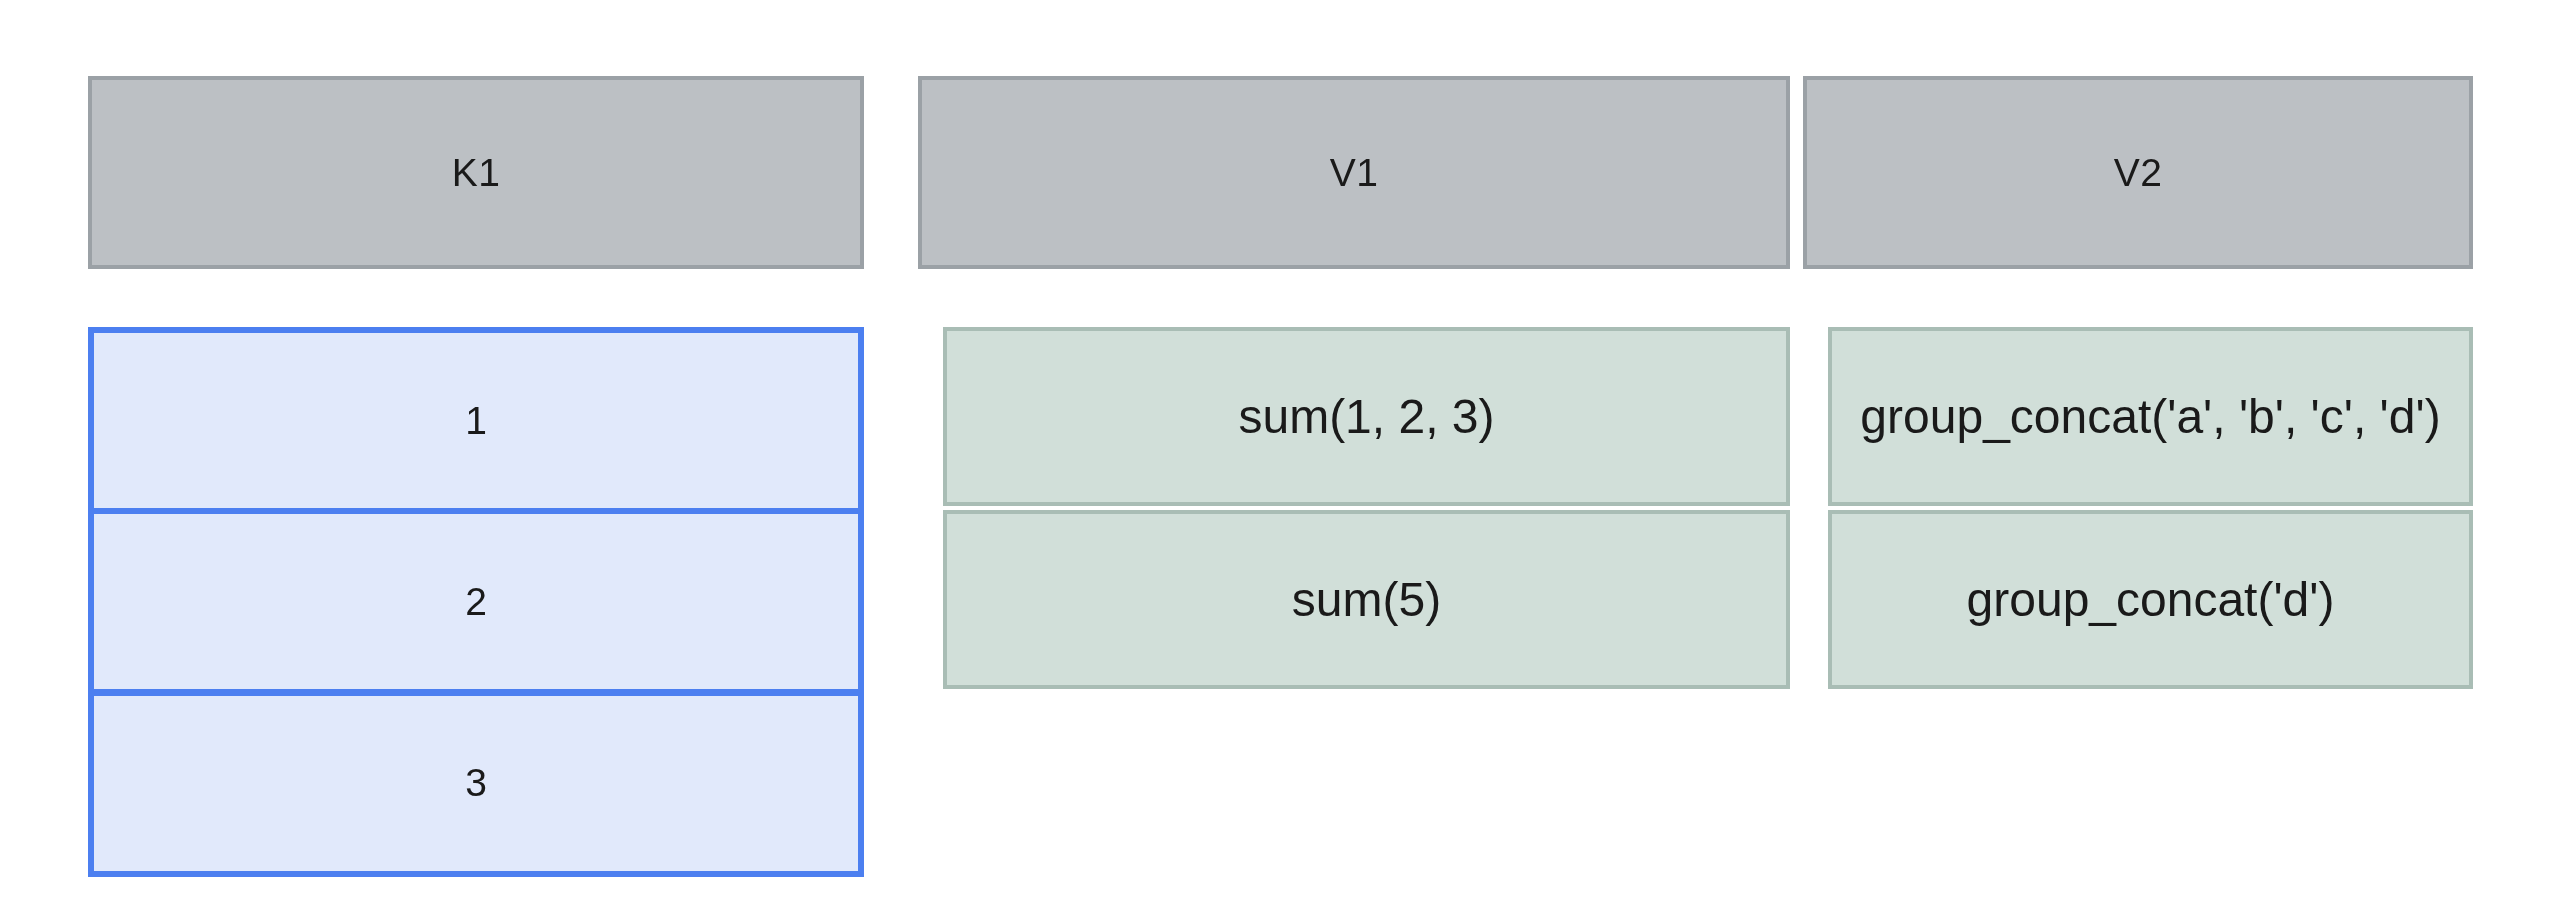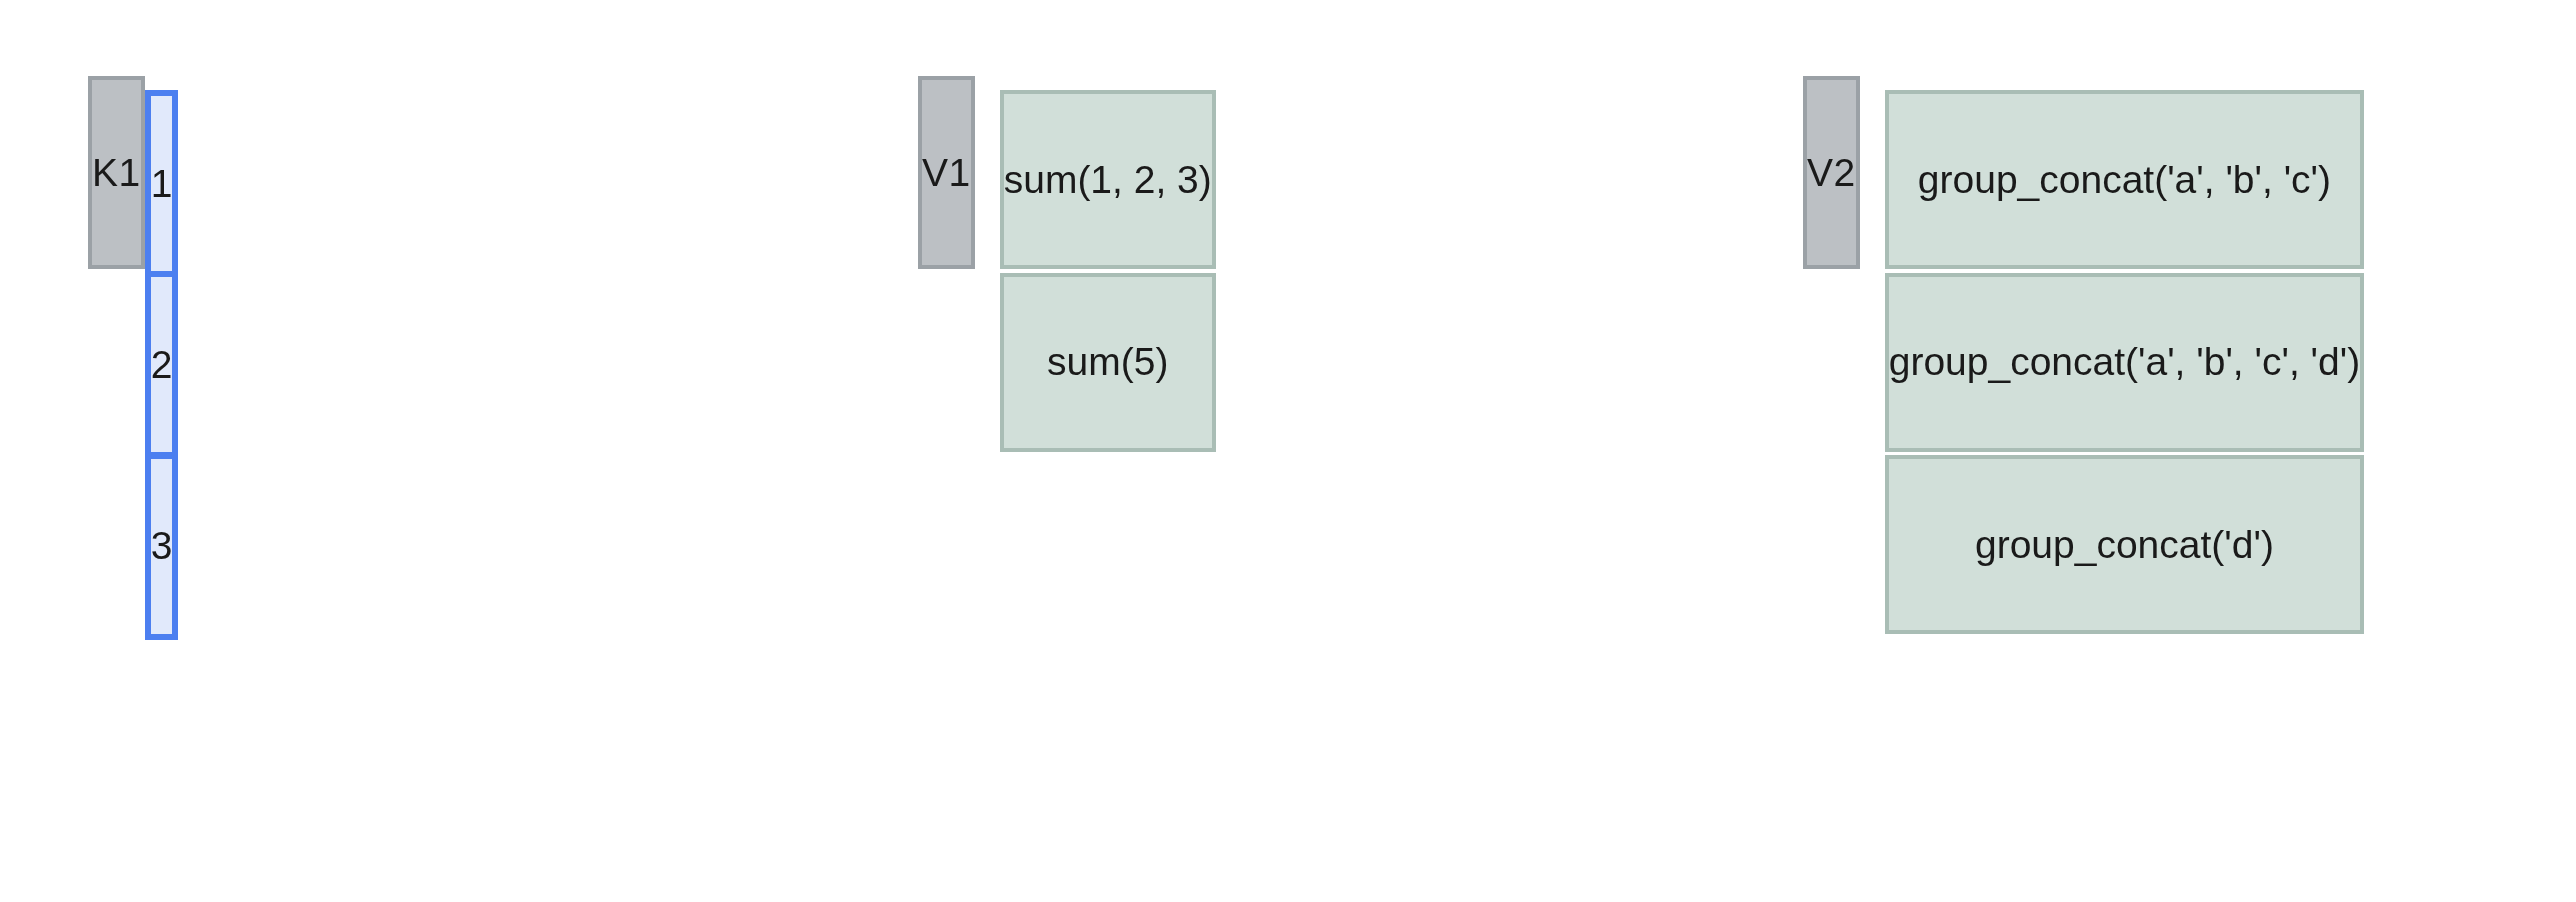--- a/index.html
+++ b/index.html
@@ -25,21 +25,22 @@
     position: absolute;
     left: 88px;
     top: 76px;
     display: flex;
     flex-direction: row;
     align-items: flex-start;
   }
 
   .column {
     display: flex;
-    flex-direction: row;
+    flex-direction: column;
+    gap: 44px;
   }
 
   
   .col-k1 { width: 776px; margin-right: 54px; }
   .col-v1 { width: 872px; margin-right: 13px; }
   .col-v2 { width: 670px; }
 
   
   .hcell {
     box-sizing: border-box;
@@ -85,21 +86,21 @@
   }
   .vcell {
     box-sizing: border-box;
     height: 179px;
     background: #d1dfd9;
     border: 4.6px solid #a9bdb5;
     display: flex;
     align-items: center;
     justify-content: center;
     color: #1a1a1a;
-    font-size: 39px;
+    font-size: 48px;
     white-space: nowrap;
     margin-left: 25px;
   }
 </style>
 </head>
 <body>
 
 <div id="stage">
   <div class="table-wrap">
 
@@ -116,21 +117,20 @@
       <div class="hcell">V1</div>
       <div class="vbody">
         <div class="vcell">sum(1, 2, 3)</div>
         <div class="vcell">sum(5)</div>
       </div>
     </div>
 
     <div class="column col-v2">
       <div class="hcell">V2</div>
       <div class="vbody">
-        <div class="vcell">group_concat('a', 'b', 'c')</div>
         <div class="vcell">group_concat('a', 'b', 'c', 'd')</div>
         <div class="vcell">group_concat('d')</div>
       </div>
     </div>
 
   </div>
 </div>
 
 
 </body></html>

